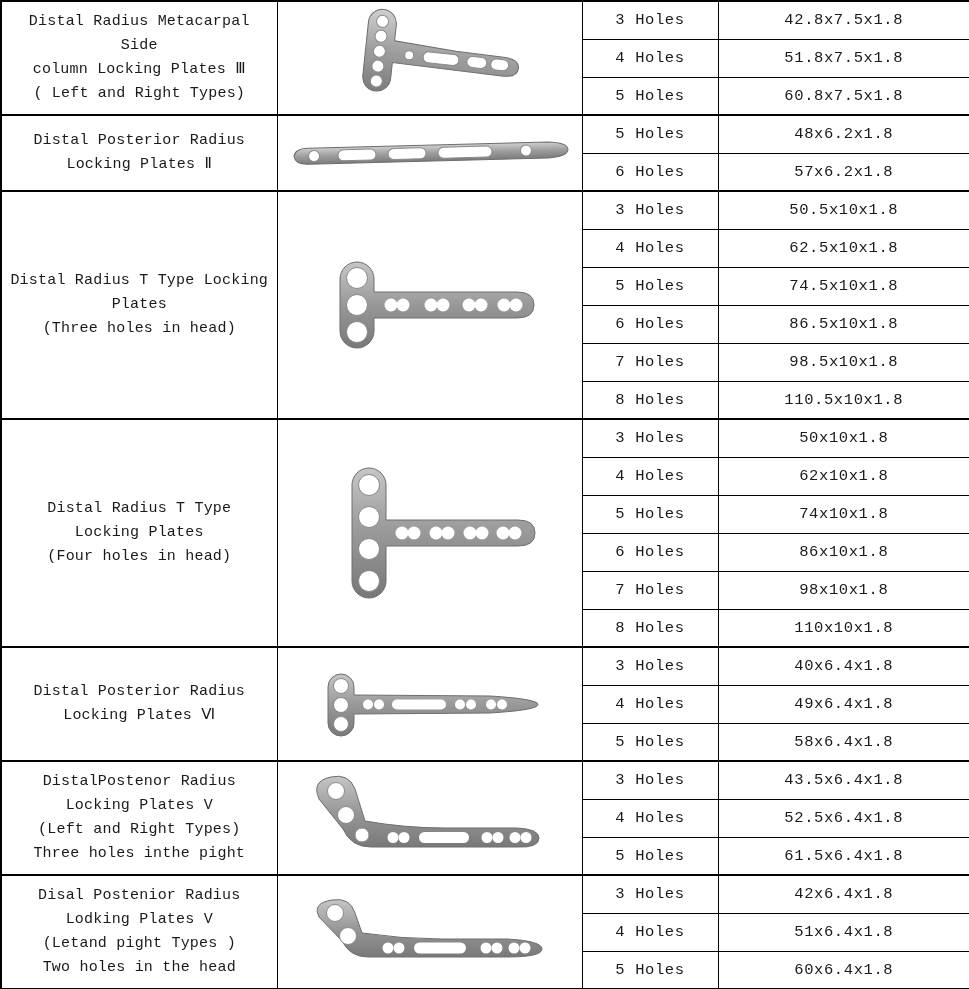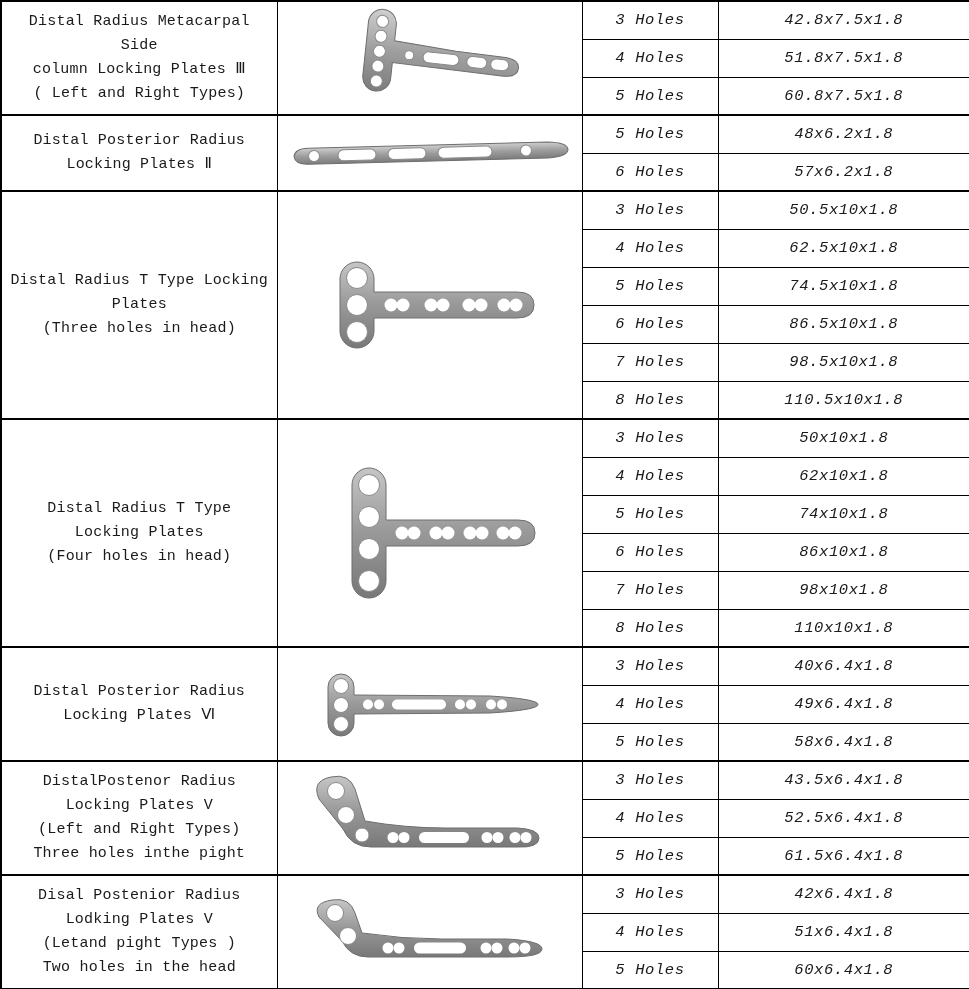--- a/index.html
+++ b/index.html
@@ -23,21 +23,20 @@
     padding:0 4px;
     letter-spacing:0.2px;
     margin-top:40px;
   }
   td.img{text-align:center;vertical-align:middle;background:#fff;}
   td.img svg{display:inline-block;vertical-align:middle;}
   td.holes,td.size{
     text-align:center;
     font-size:15.5px;
     letter-spacing:0.6px;
-    font-style:italic;
   }
 </style>
 </head>
 <body>
 
 <table class="spec">
   <colgroup>
     <col style="width:276px">
       <col style="width:305px">
       <col style="width:136px">

